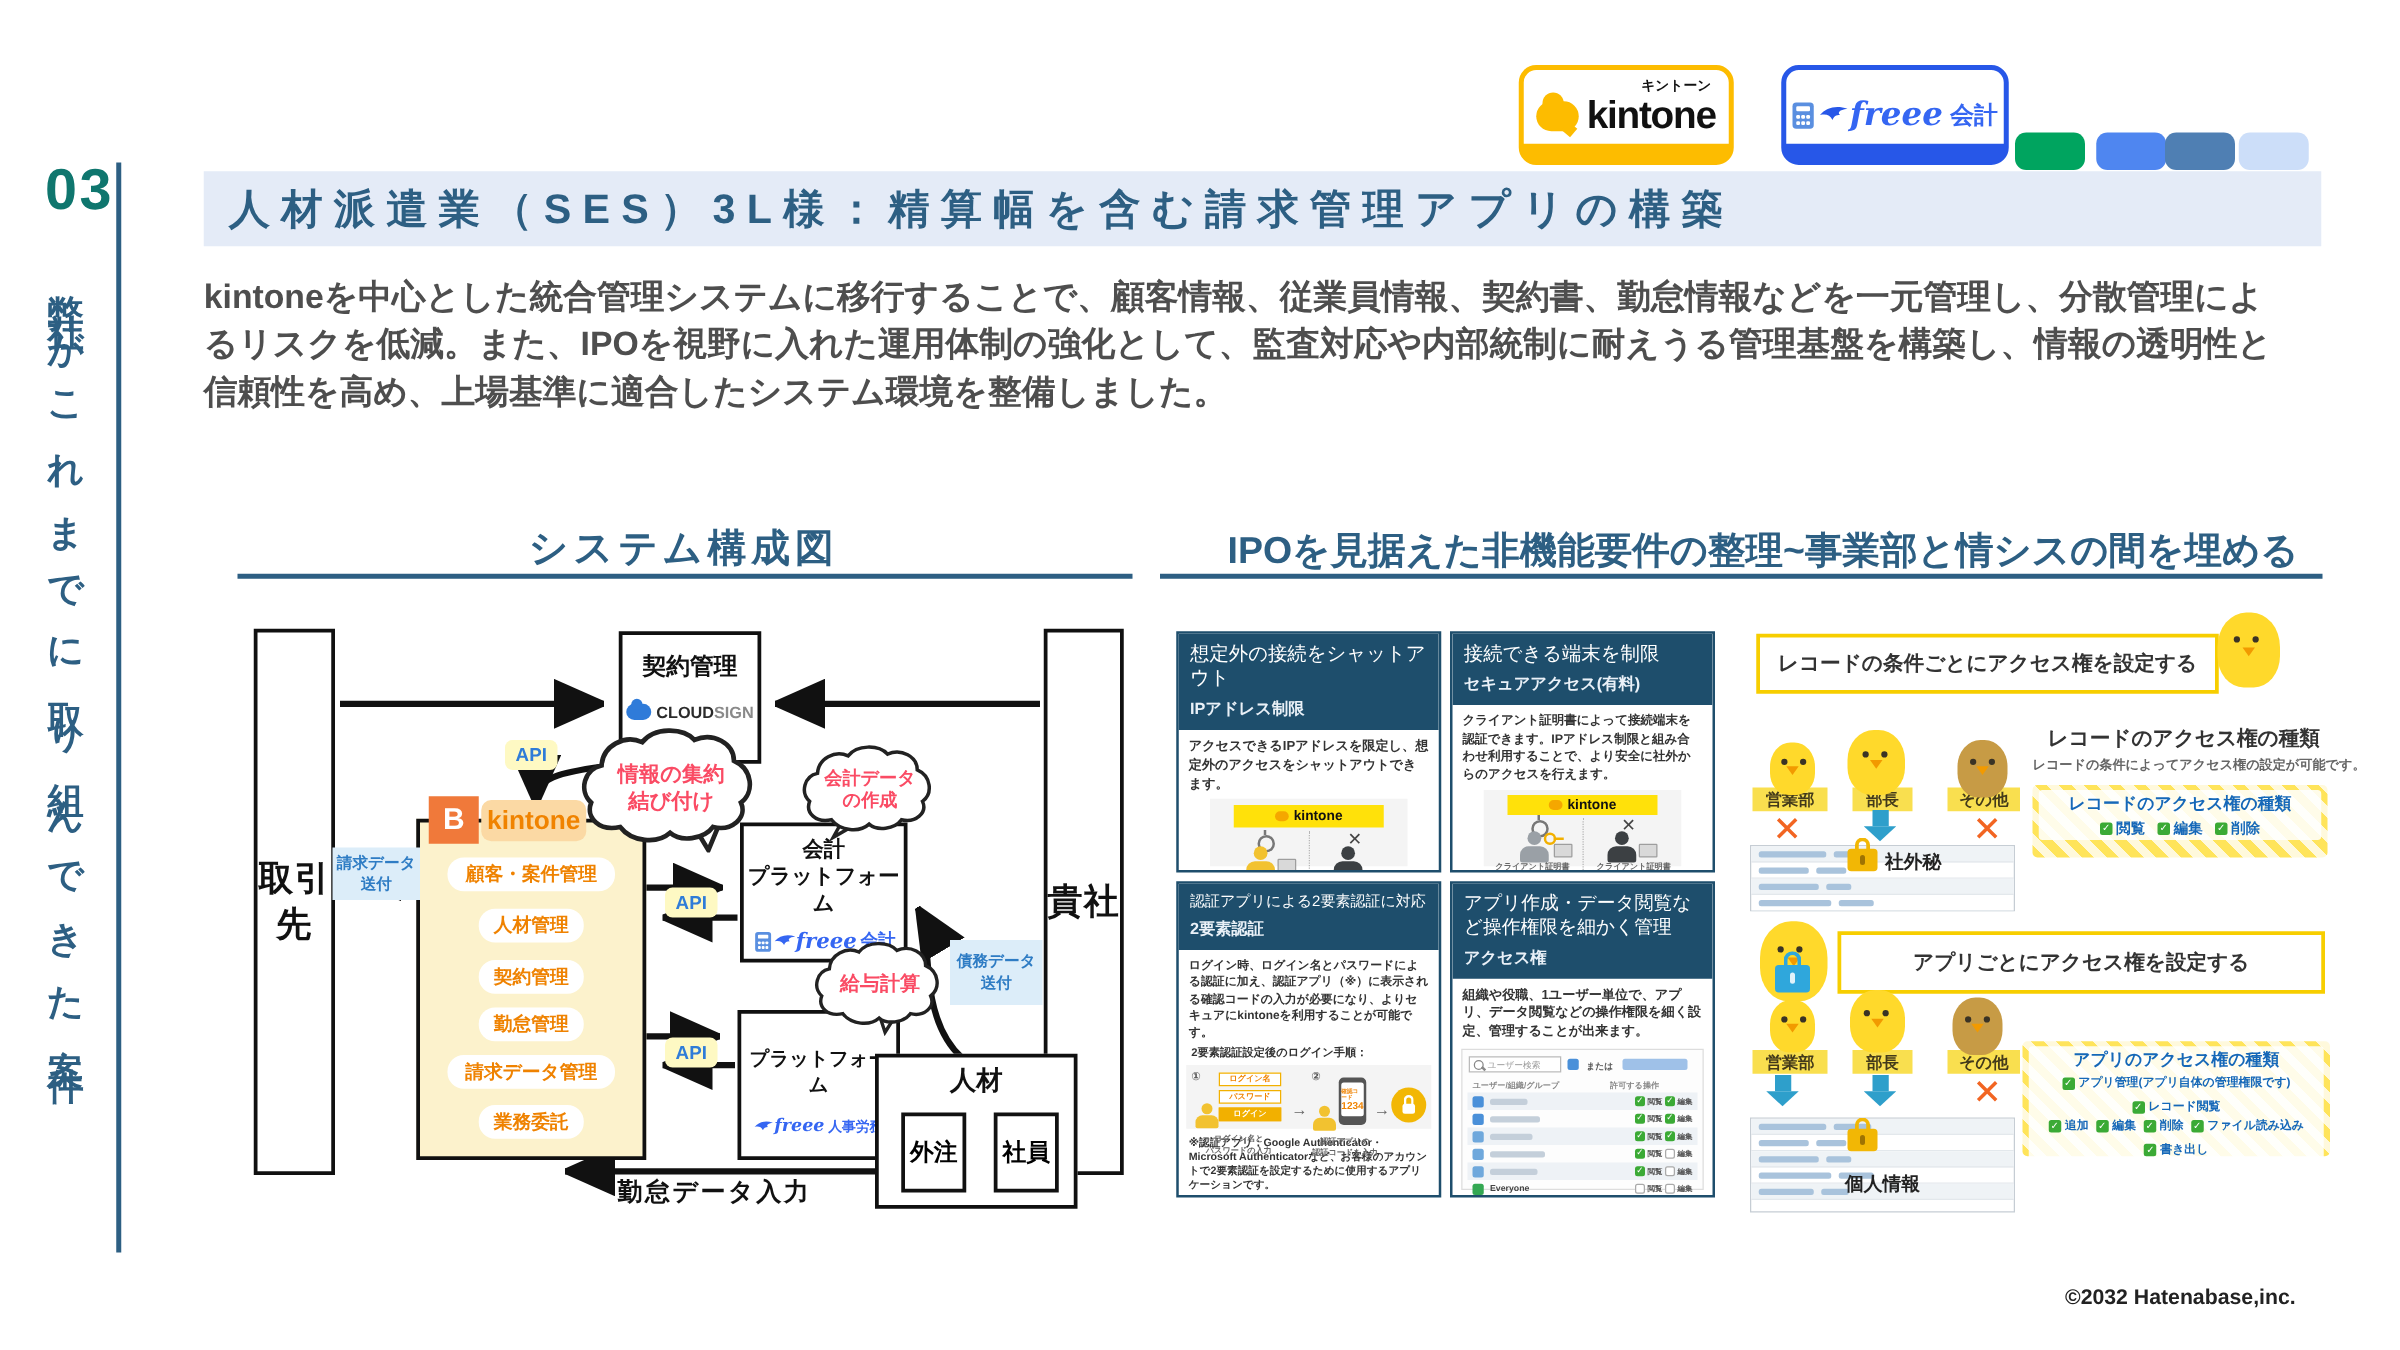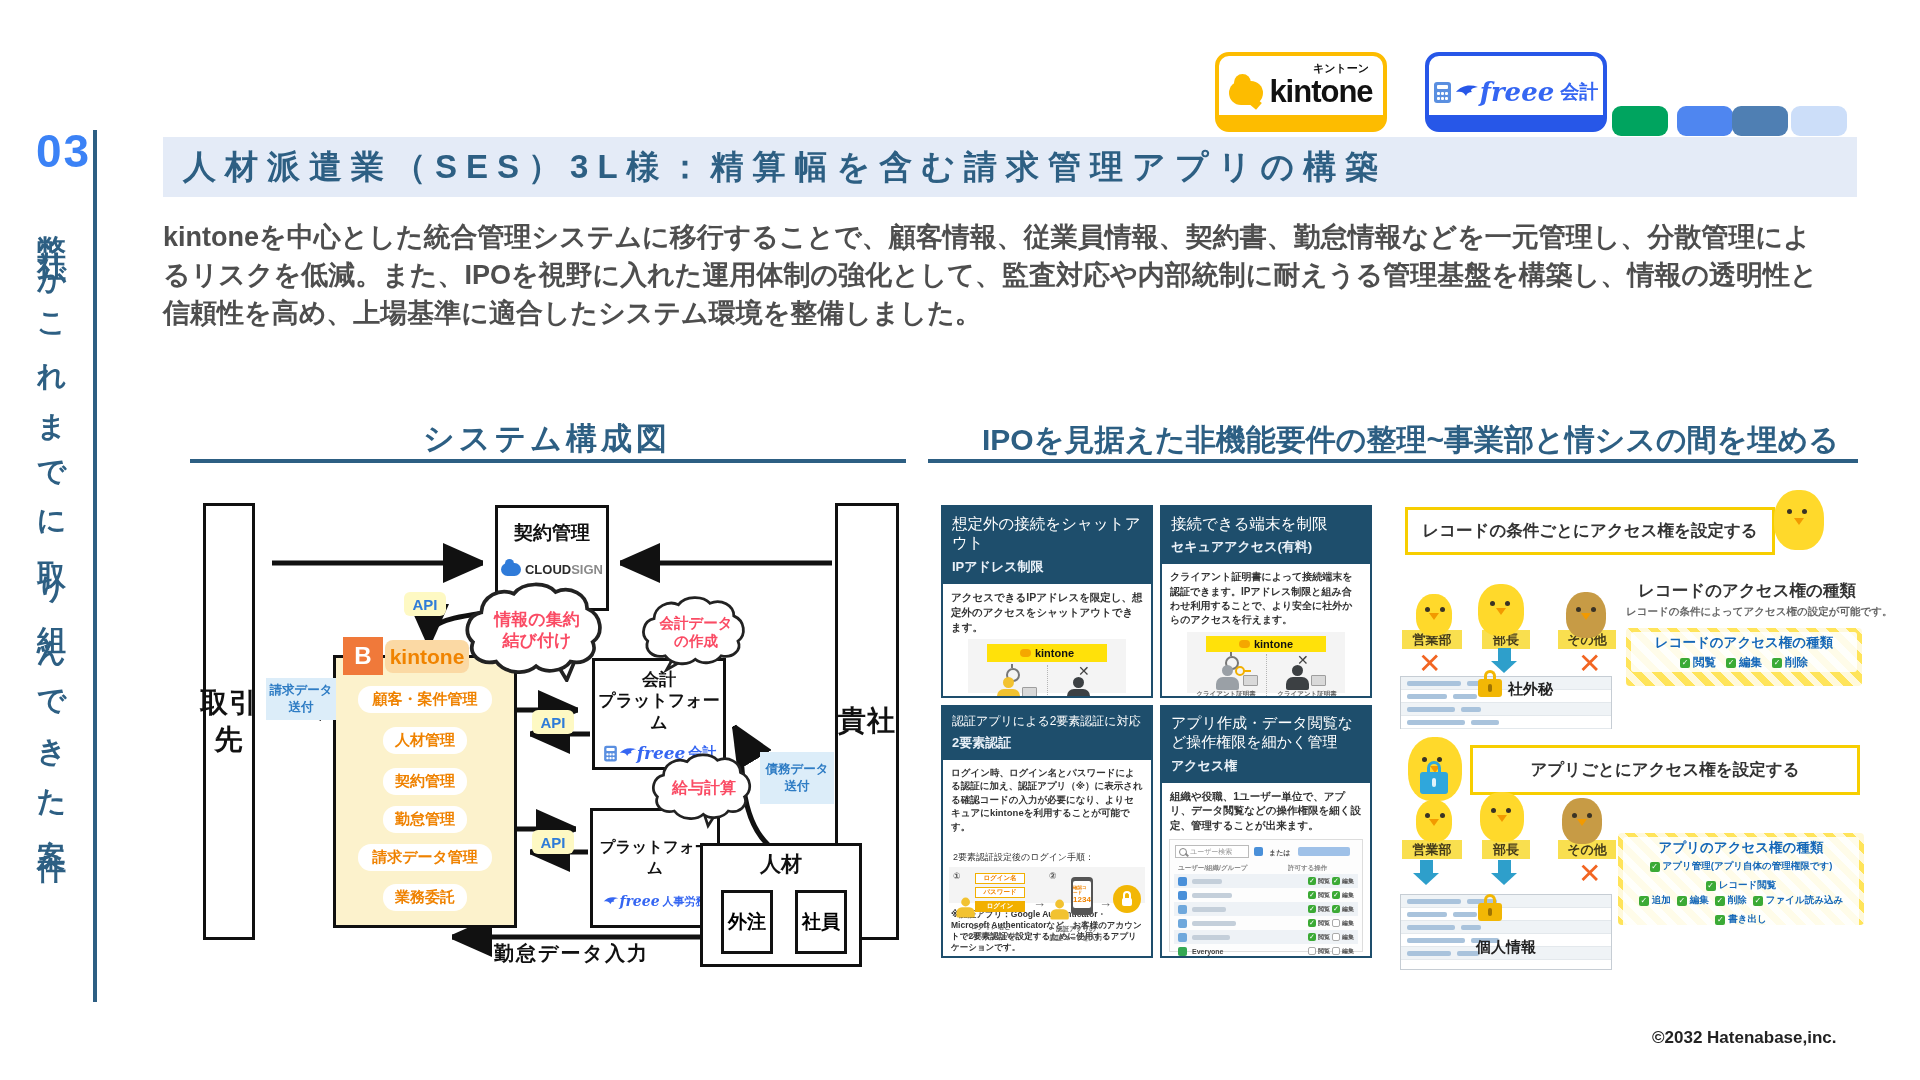--- a/index.html
+++ b/index.html
@@ -1,21 +1,21 @@
 <!DOCTYPE html>
 <html><head>
 <meta charset="utf-8">
 <style>
   html,body{margin:0;padding:0;background:#fff}
   .slide{position:relative;width:1920px;height:1080px;background:#fff;overflow:hidden;
          font-family:"Liberation Sans","DejaVu Sans",sans-serif}
   .abs{position:absolute}
 
   
-  .side-num{left:36px;top:124px;font-size:46px;font-weight:bold;color:#3b82f6;letter-spacing:2px}
+  .side-num{left:36px;top:124px;font-size:46px;font-weight:bold;color:#0f766e;letter-spacing:2px}
   .side-line{left:93px;top:130px;width:4px;height:872px;background:#2d5f83}
   .side-vtext{left:32px;top:212px;writing-mode:vertical-rl;font-size:29px;font-weight:bold;
               color:#2d5f83;letter-spacing:16px;white-space:nowrap}
 
   
   .logo-box{top:52px;height:80px;background:#fff;border-radius:14px;display:flex;align-items:center;
             justify-content:center;box-sizing:border-box;z-index:2}
   .kintone-box{left:1215px;width:172px;border:4px solid #fdbc00}
   .kintone-box::after{content:"";position:absolute;left:-1px;right:-1px;bottom:-2px;height:15px;
             background:#fdbc00;border-radius:0 0 9px 9px}
@@ -224,21 +224,21 @@
       <path d="M517 710 L578 710" marker-end="url(#ah)"></path>
       <path d="M590 734 L530 734" marker-end="url(#ah)"></path>
       <path d="M517 829 L576 829" marker-end="url(#ah)"></path>
       <path d="M588 852 L530 852" marker-end="url(#ah)"></path>
       <path d="M333 701 L281 701" marker-end="url(#ah)"></path>
       <path d="M836 866 C778 866 748 842 743 780 C740 748 740 736 734 726" marker-end="url(#ah)"></path>
       <path d="M700 937 L452 937" marker-end="url(#ah)"></path>
     </g>
   </svg>
 
-  <div class="dbox" style="left:203px;top:503px;width:52px;height:437px;justify-content:center">
+  <div class="dbox" style="left:203px;top:503px;width:65px;height:437px;justify-content:center">
     <div class="vbox-label" style="width:58px">取引先</div>
   </div>
 
   <div class="dbox" style="left:495px;top:505px;width:114px;height:106px">
     <div style="font-size:19px;font-weight:bold;color:#111;margin-top:12px">契約管理</div>
     <div class="cs-row">
       <span class="cs-cloud"></span>
       <span style="font-size:13px;font-weight:800;color:#2b2b2b">CLOUD</span>
       <span style="font-size:13px;font-weight:bold;color:#8a8a8a">SIGN</span>
     </div>
@@ -390,21 +390,21 @@
       </div>
     </div>
   </div>
 
   <div class="card" style="left:941px;top:705px;width:212px;height:253px">
     <div class="card-head">
       <div class="card-title" style="font-size:12px">認証アプリによる2要素認証に対応</div>
       <div class="card-sub">2要素認証</div>
     </div>
     <div class="card-body" style="font-size:9.5px;padding-bottom:0">ログイン時、ログイン名とパスワードによる認証に加え、認証アプリ（※）に表示される確認コードの入力が必要になり、よりセキュアにkintoneを利用することが可能です。</div>
-    <div style="font-size:9px;font-weight:normal;color:#333;margin:18px 10px 0">2要素認証設定後のログイン手順：</div>
+    <div style="font-size:9px;font-weight:bold;color:#333;margin:3px 10px 0">2要素認証設定後のログイン手順：</div>
     <div class="illus" style="width:196px;height:80px">
       <span class="stepn" style="left:4px;top:4px">①</span>
       <div style="position:absolute;left:26px;top:6px">
         <div class="fieldbx">ログイン名</div>
         <div class="fieldbx">パスワード</div>
         <div class="fieldbx fill">ログイン</div>
       </div>
       <div class="psn small" style="left:4px;top:28px"></div>
       <div class="ill-label" style="left:0px;top:56px;width:84px;font-size:6.5px">
         <div>ログイン名と</div>

